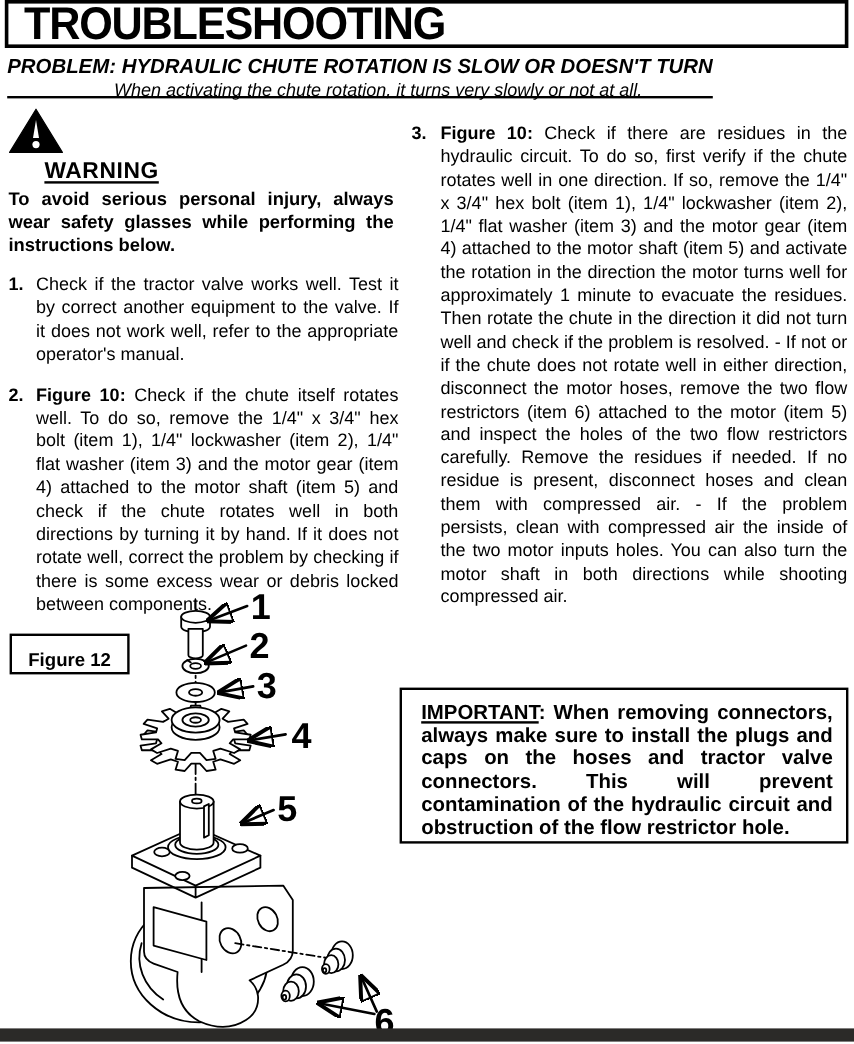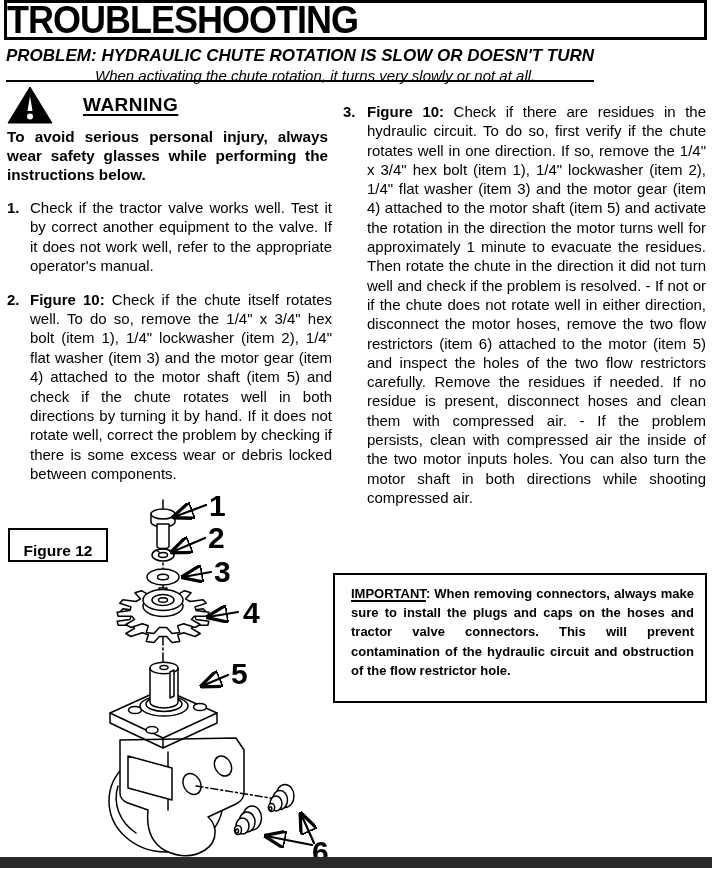--- a/index.html
+++ b/index.html
@@ -4,39 +4,39 @@
 <style>
   html,body{margin:0;padding:0;background:#fff;}
   .page{
     position:relative;width:712px;height:870px;background:#ffffff;
     font-family:"Liberation Sans",sans-serif;color:#000;overflow:hidden;
   }
   
   .title-box{
     position:absolute;left:4px;top:0;width:703px;height:40px;
     border:3px solid #000;box-sizing:border-box;
-    display:flex;align-items:center;
+    display:flex;align-items:center;padding-left:13px;
   }
   .title-text{
     font-size:36px;font-weight:bold;letter-spacing:-1px;line-height:34px;
     transform:scaleY(1.06);transform-origin:left center;white-space:nowrap;
   }
   
   .problem-head{
     position:absolute;left:6px;top:46px;
     font-size:17px;font-weight:bold;font-style:italic;
     border-bottom:2.5px solid #000;padding-bottom:14px;white-space:nowrap;
   }
   .problem-sub{
     position:absolute;left:95px;top:67px;font-size:15px;white-space:nowrap;font-style:italic;
   }
   
   .left-col{position:absolute;left:7px;top:86px;width:325px;}
   .right-col{position:absolute;left:343px;top:102px;width:363px;}
-  .warning-head{display:flex;align-items:center;}
+  .warning-head{display:flex;flex-direction:column;}
   .warning-label{
     font-size:19px;font-weight:bold;margin-left:30px;letter-spacing:.5px;
     text-decoration:underline;text-decoration-thickness:2px;text-underline-offset:3px;
   }
   .warning-text{
     margin:3px 4px 0 0;font-weight:bold;font-size:15.3px;line-height:19px;
     text-align:justify;
   }
   .step{display:flex;margin-top:14px;}
   .step-num{width:23px;flex:0 0 23px;font-weight:bold;font-size:15px;line-height:19.4px;}
@@ -61,21 +61,21 @@
   .figure-svg .leader{stroke-width:2.2;}
   .figure-svg text{
     font-family:"Liberation Sans",sans-serif;font-weight:bold;font-size:30px;
     fill:#000;stroke:none;
   }
   
   .important-box{
     position:absolute;left:333px;top:573px;width:374px;height:130px;
     border:2.5px solid #000;box-sizing:border-box;
     padding:9px 11px 0 16px;
-    font-weight:bold;font-size:13px;line-height:19.2px;text-align:justify;
+    font-weight:bold;font-size:17px;line-height:19.2px;text-align:justify;
   }
   .important-label{
     text-decoration:underline;text-decoration-thickness:2px;text-underline-offset:2px;
   }
   
   .footer-bar{
     position:absolute;left:0;top:857px;width:712px;height:11px;background:#2b2a28;
   }
   .warn-tri{width:46px;height:38px;flex:0 0 46px;}
 </style>

